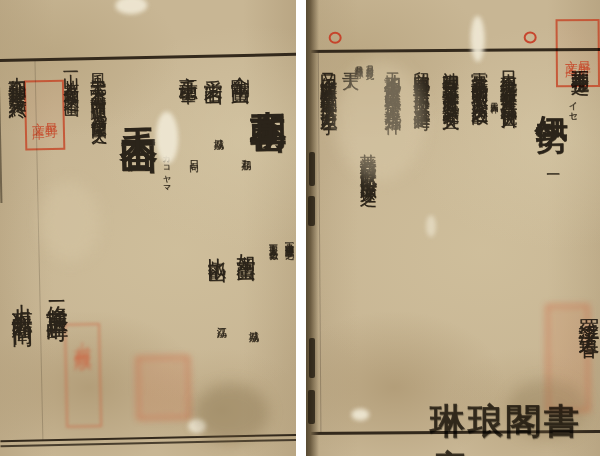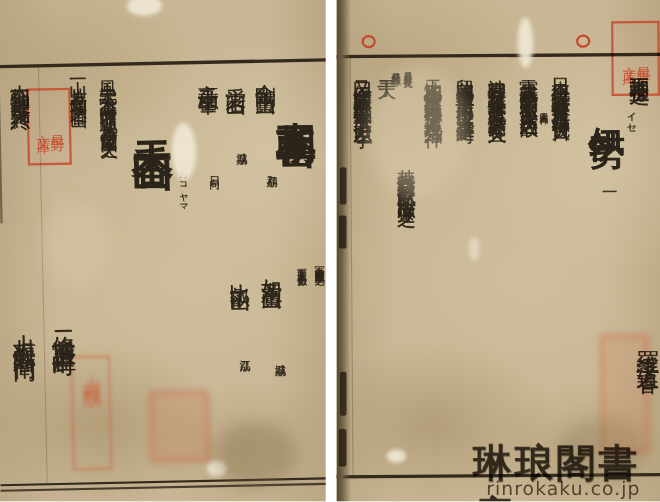--- a/index.html
+++ b/index.html
@@ -145,14 +145,13 @@
   </div>
 
   <div class="binding">
     <div class="frag" style="left:3px;top:152px;width:6px;height:34px;"></div>
     <div class="frag" style="left:2px;top:196px;width:7px;height:30px;"></div>
     <div class="frag" style="left:3px;top:338px;width:6px;height:40px;"></div>
     <div class="frag" style="left:2px;top:390px;width:7px;height:34px;"></div>
   </div>
 
   <div id="watermark" style="left:124px;top:398px;font-size:35px;">琳琅閣書店</div>
-  <div id="wmurl" style="left:136px;top:435px;font-size:17px;">rinrokaku.co.jp</div>
 </div>
 
 </body></html>

